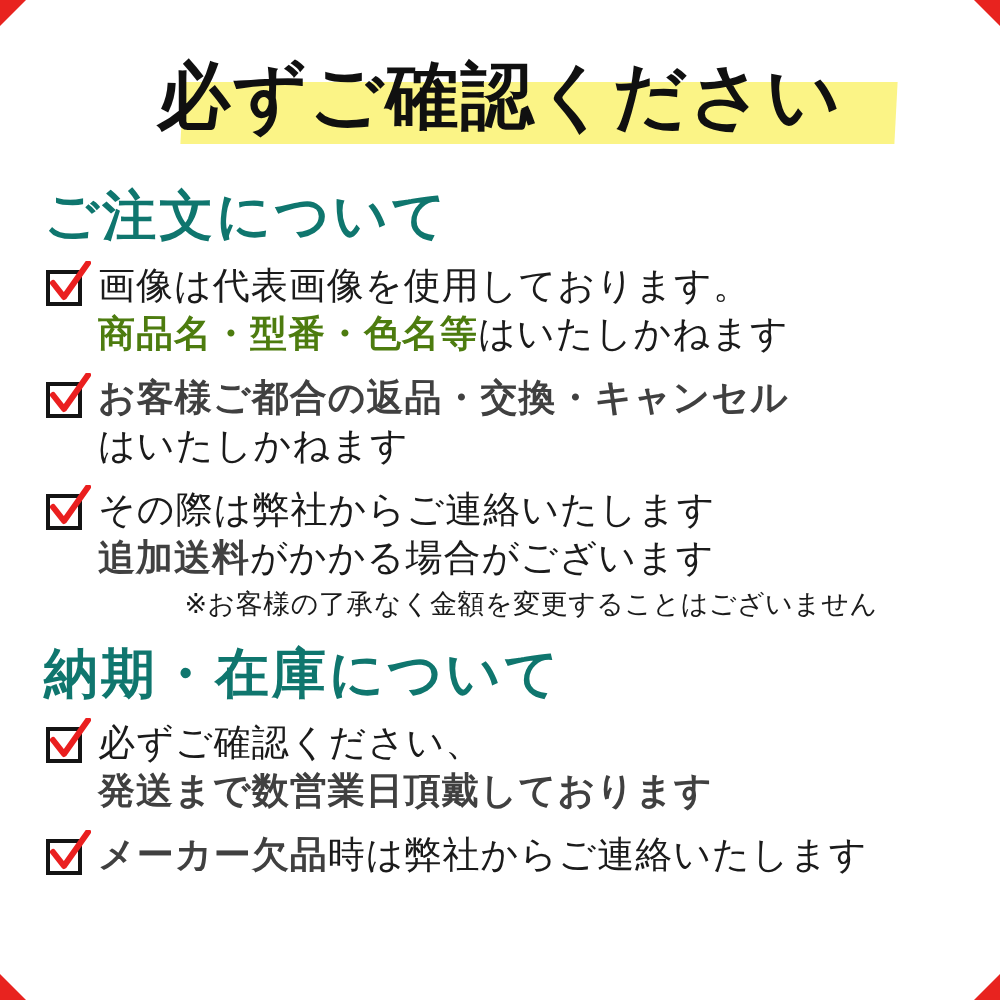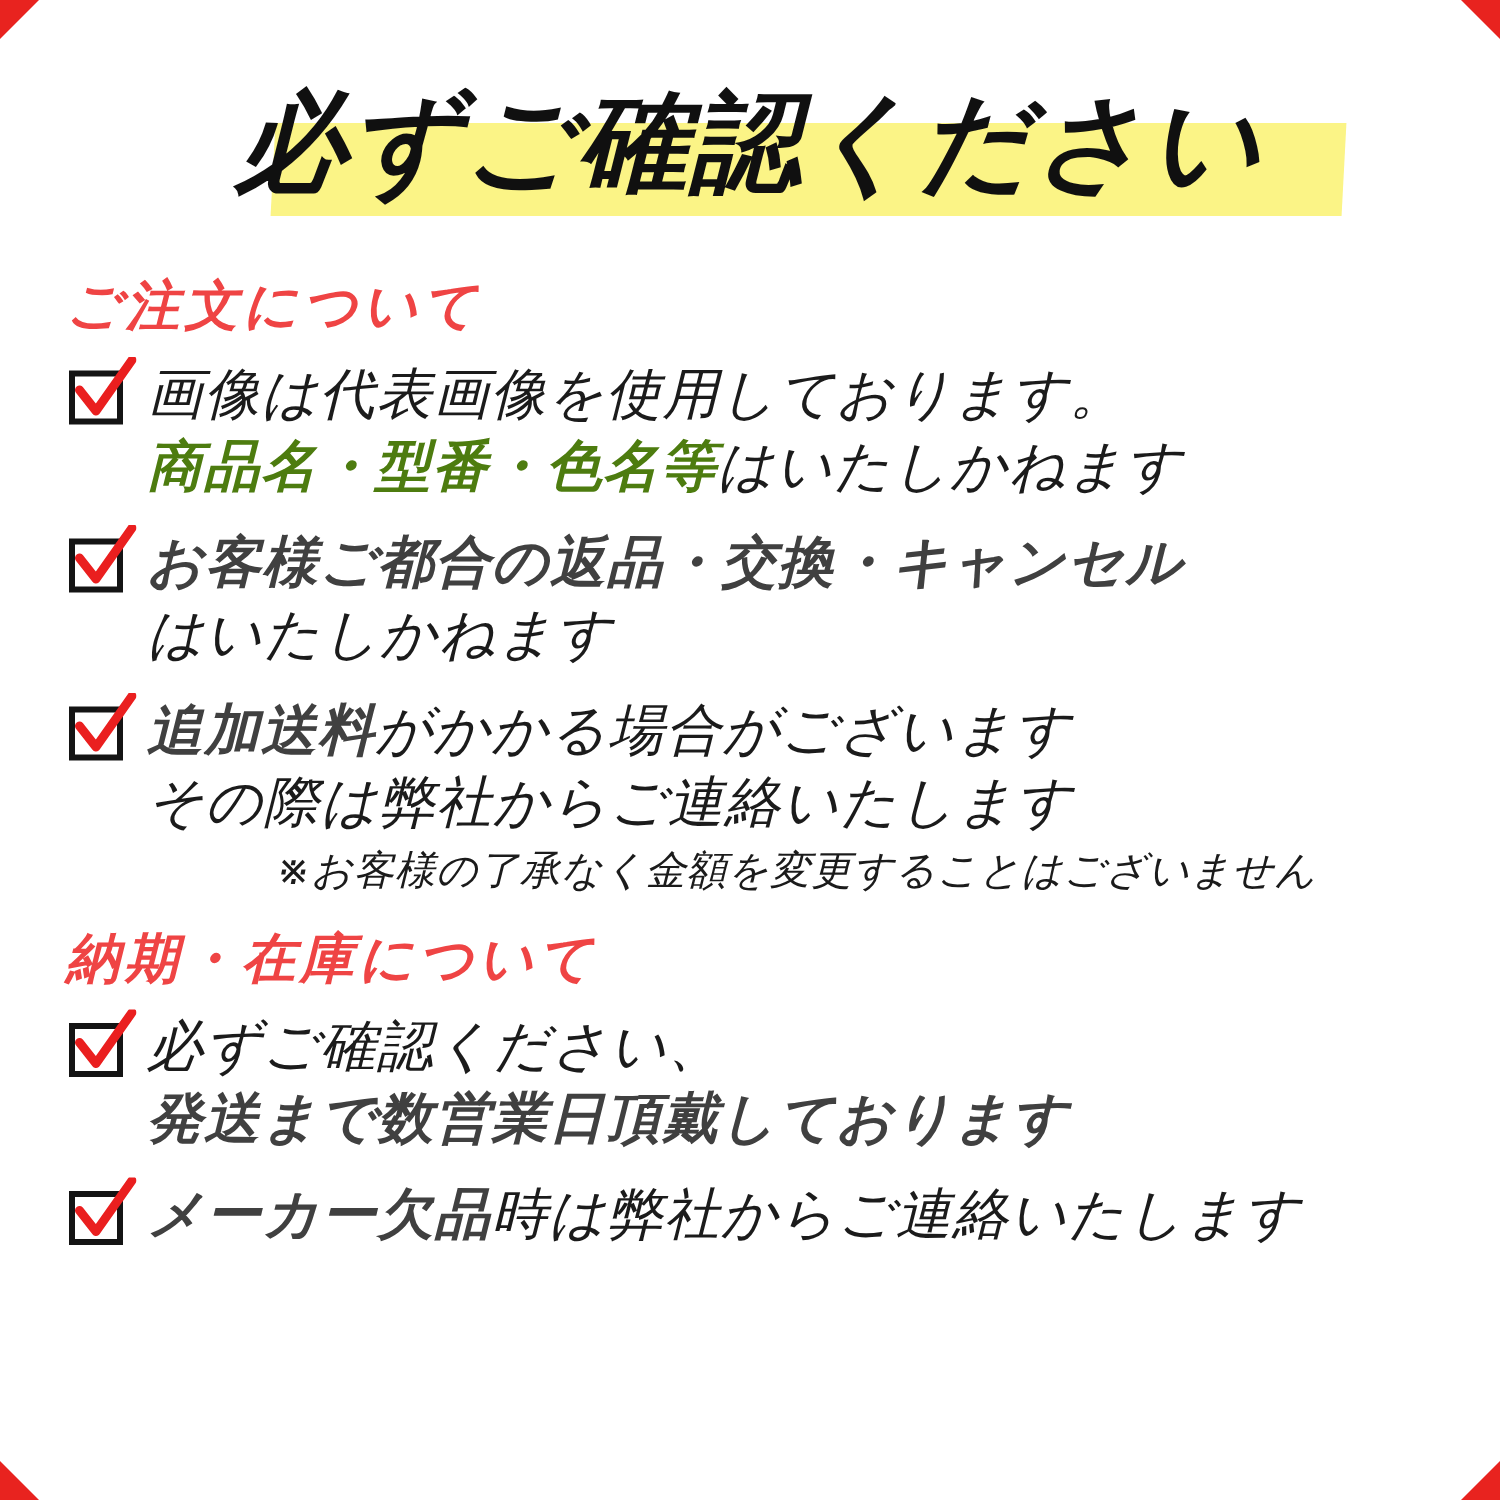--- a/index.html
+++ b/index.html
@@ -41,21 +41,20 @@
     bottom: 0; right: 0;
     border-bottom: 26px solid #e8231f;
     border-left: 26px solid transparent;
   }
 
   .page {
     position: absolute;
     inset: 0;
     padding: 40px 36px 8px 36px;
     box-sizing: border-box;
-    font-style: italic;
   }
 
   
   .title-wrap {
     text-align: center;
     margin-top: 6px;
     margin-bottom: 34px;
     position: relative;
     height: 102px;
   }
@@ -75,23 +74,23 @@
     font-size: 73px;
     font-weight: bold;
     letter-spacing: 2px;
     color: #101010;
     line-height: 100px;
     font-family: "DejaVu Sans", sans-serif;
   }
 
   
   .section-heading {
-    font-size: 36px;
-    font-weight: bold;
-    color: #ef4444;
+    font-size: 54px;
+    font-weight: bold;
+    color: #0f766e;
     letter-spacing: 3px;
     margin: 0 0 12px 8px;
     line-height: 1.25;
   }
   .section-heading-2 {
     margin-top: 16px;
   }
 
   
   .item {
@@ -200,22 +199,22 @@
     </div>
 
     <div class="item item-tight">
       <span class="check">
         <span class="box"></span>
         <svg class="tick" viewBox="0 0 44 46">
             <path d="M6 22 L17 36 L41 2" fill="none" stroke="#ea1f1f" stroke-width="6" stroke-linecap="round" stroke-linejoin="round"></path>
           </svg>
       </span>
       <span class="item-lines">
+        <div class="line">その際は弊社からご連絡いたします</div>
         <div class="line"><span class="bold-red">追加送料</span><span>がかかる場合がございます</span></div>
-        <div class="line">その際は弊社からご連絡いたします</div>
         <div class="note">※お客様の了承なく金額を変更することはございません</div>
       </span>
     </div>
   </div>
 
   <div class="section">
     <div class="section-heading section-heading-2">納期・在庫について</div>
 
     <div class="item">
       <span class="check">

